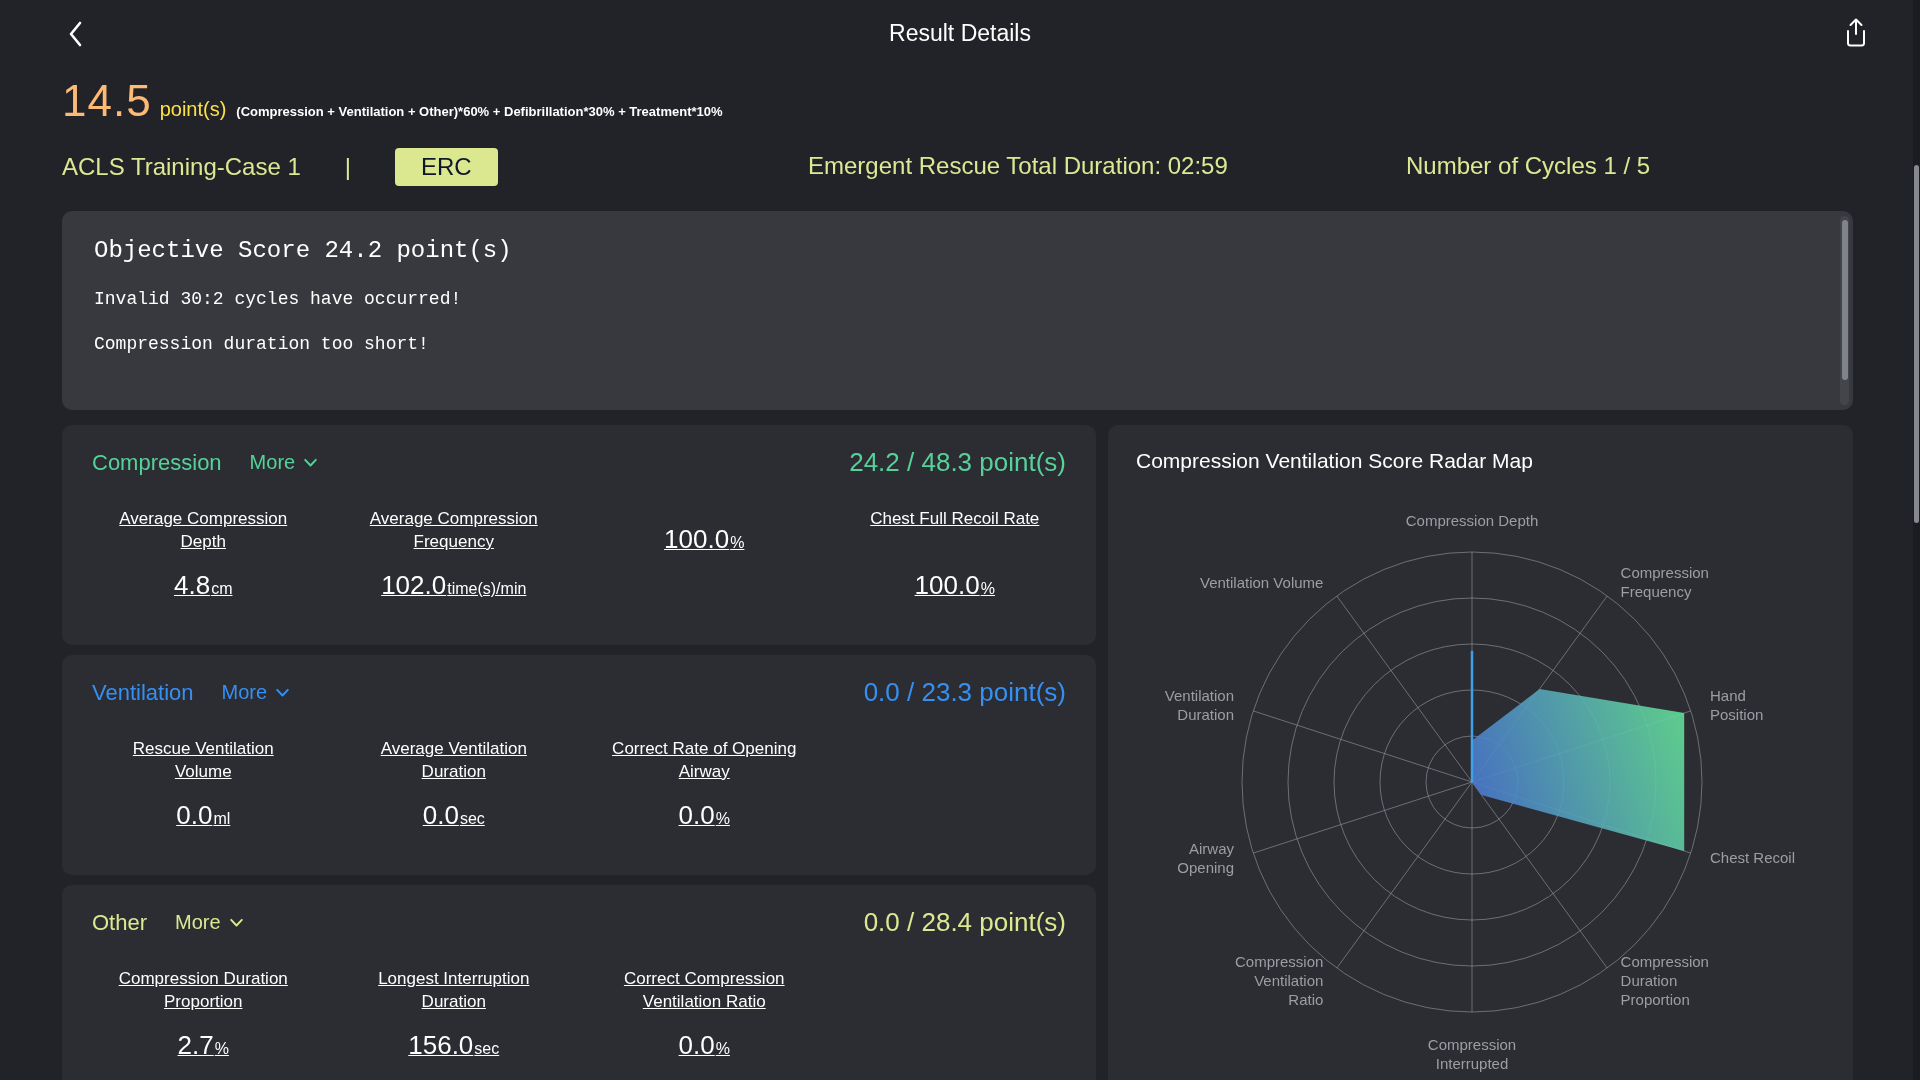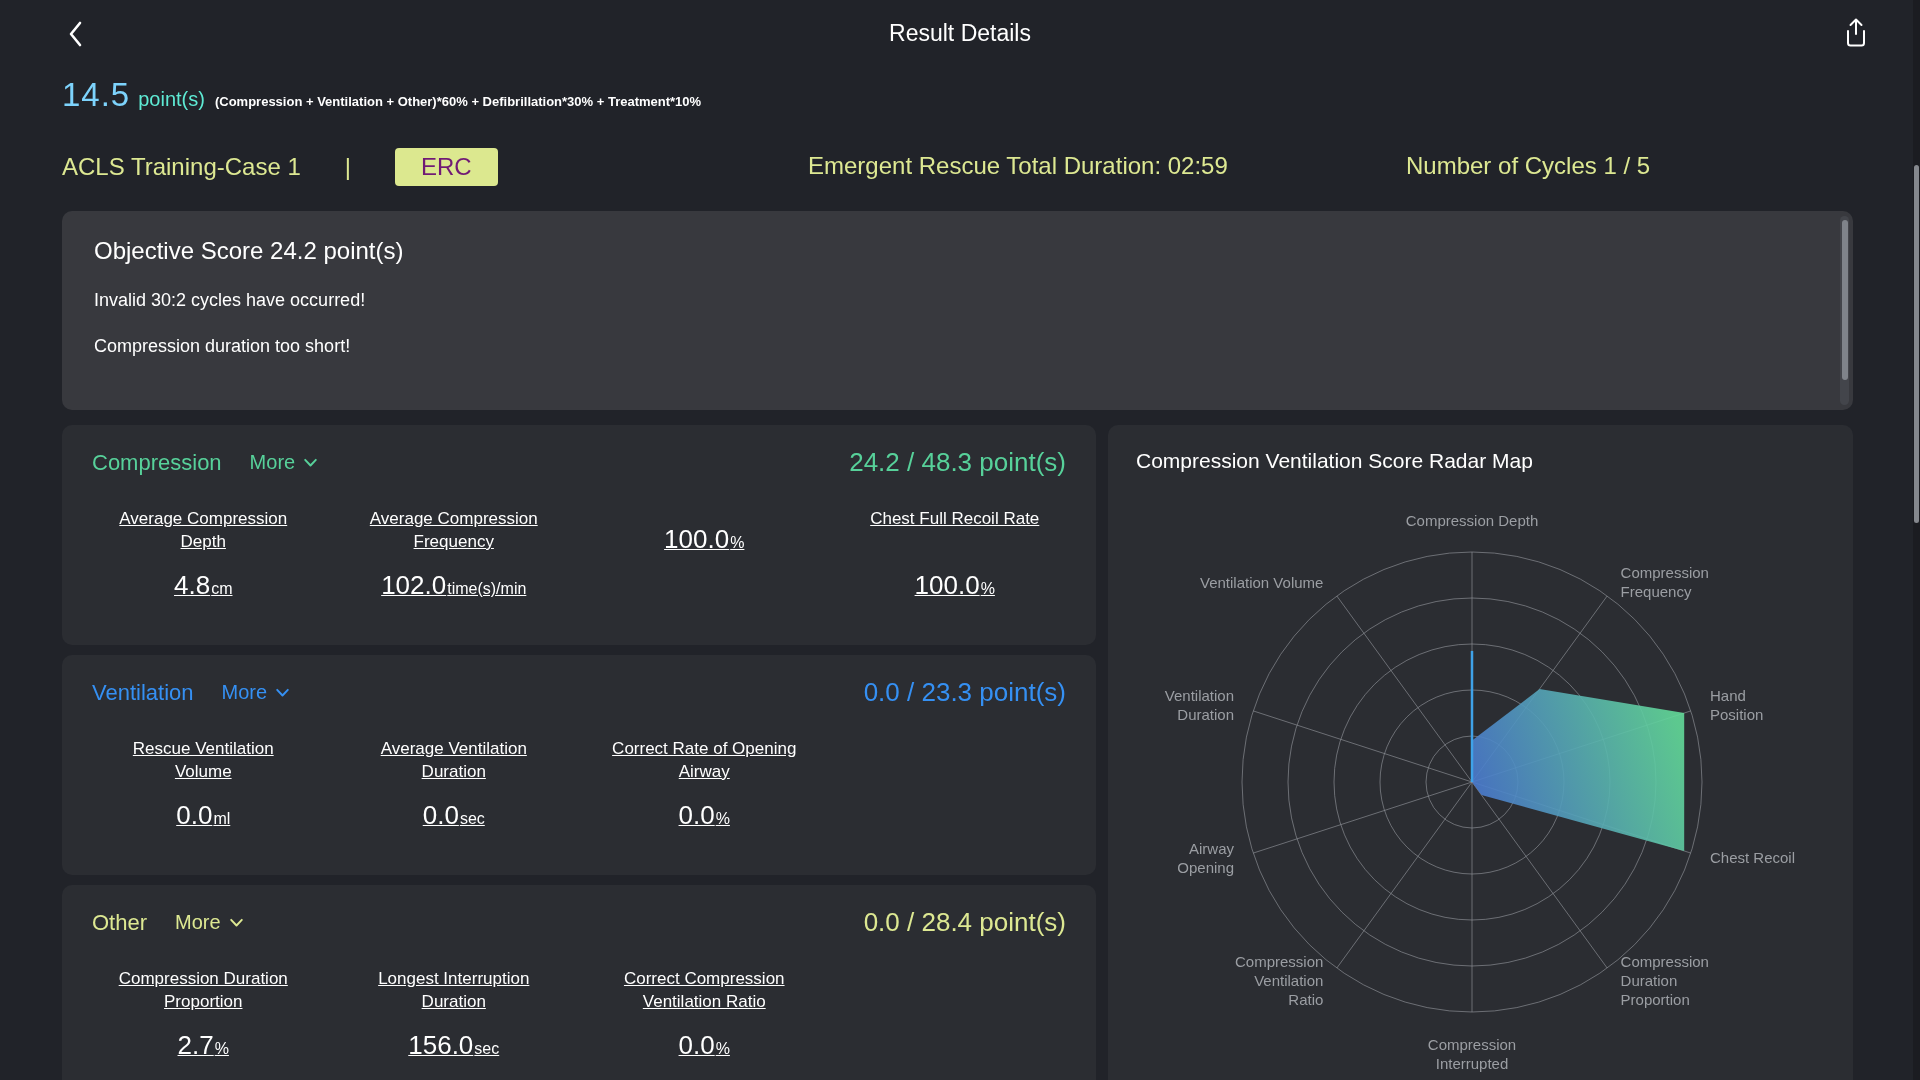--- a/index.html
+++ b/index.html
@@ -9,34 +9,34 @@
   
   .topbar{position:absolute;left:0;top:0;width:100%;height:66px;}
   .back-btn{position:absolute;left:58px;top:16px;width:36px;height:36px;background:none;border:none;cursor:pointer;padding:0;}
   .back-btn svg{stroke:#fff;fill:none;stroke-width:2.6;stroke-linecap:round;stroke-linejoin:round;}
   .page-title{position:absolute;left:0;top:20px;width:100%;text-align:center;font-size:23px;font-weight:500;}
   .share-btn{position:absolute;right:46px;top:16px;width:36px;height:36px;background:none;border:none;cursor:pointer;padding:0;}
   .share-btn svg{stroke:#fff;fill:none;stroke-width:2;stroke-linecap:round;stroke-linejoin:round;}
 
   
   .score-banner{position:absolute;left:62px;top:76px;display:flex;align-items:baseline;}
-  .big-score{font-size:33px;color:#7dd3fc;letter-spacing:1px;}
-  .big-score-unit{font-size:20px;color:#5eead4;margin-left:8px;}
+  .big-score{font-size:44px;color:#fdba74;letter-spacing:1px;}
+  .big-score-unit{font-size:20px;color:#fde047;margin-left:8px;}
   .score-formula{font-size:13px;font-weight:700;color:#fff;margin-left:10px;}
 
   
   .case-row{position:absolute;left:62px;top:148px;display:flex;align-items:center;color:#dde892;font-size:24px;}
   .case-pipe{margin:0 44px;color:#dde892;}
-  .protocol-badge{background:#dce88f;color:#701a75;font-size:24px;padding:4px 26px;border-radius:4px;line-height:30px;}
+  .protocol-badge{background:#dce88f;color:#0f172a;font-size:24px;padding:4px 26px;border-radius:4px;line-height:30px;}
   .duration-label{position:absolute;left:808px;top:152px;font-size:24px;color:#dde892;}
   .cycles-label{position:absolute;left:1406px;top:152px;font-size:24px;color:#dde892;}
 
   
   .objective{position:absolute;left:62px;top:211px;width:1791px;height:199px;background:#38393e;border-radius:10px;
-             padding:26px 82px 0 32px;box-sizing:border-box;}
+             padding:26px 82px 0 32px;box-sizing:border-box;font-family:Liberation Mono, monospace;}
   .objective-title{font-size:24px;font-weight:500;}
   .objective-msg{font-size:18px;margin-top:25px;}
   .objective-msg:first-of-type{margin-top:33px;}
   .obj-scroll-track{position:absolute;right:4px;top:5px;width:9px;height:189px;background:#43454b;border-radius:5px;}
   .obj-scroll-thumb{position:absolute;left:1.5px;top:4px;width:6px;height:160px;background:#7f838a;border-radius:3px;cursor:pointer;}
 
   
   .card{position:absolute;background:#2b2d32;border-radius:10px;box-sizing:border-box;}
   .metric-card{left:62px;width:1034px;height:220px;}
   .card-head{display:flex;justify-content:space-between;align-items:center;padding:22px 30px 0 30px;}

